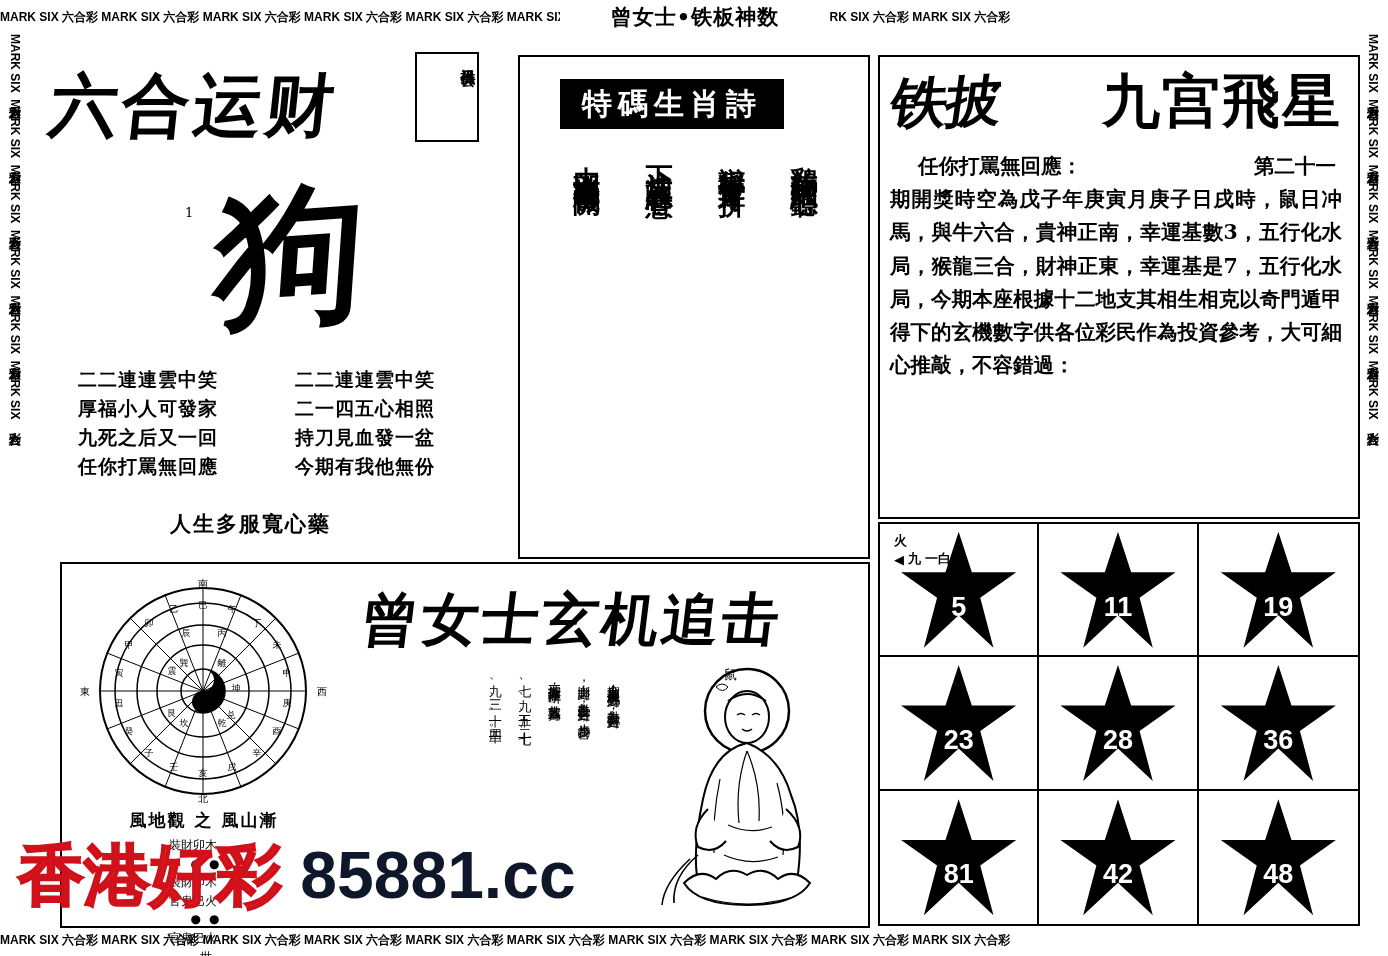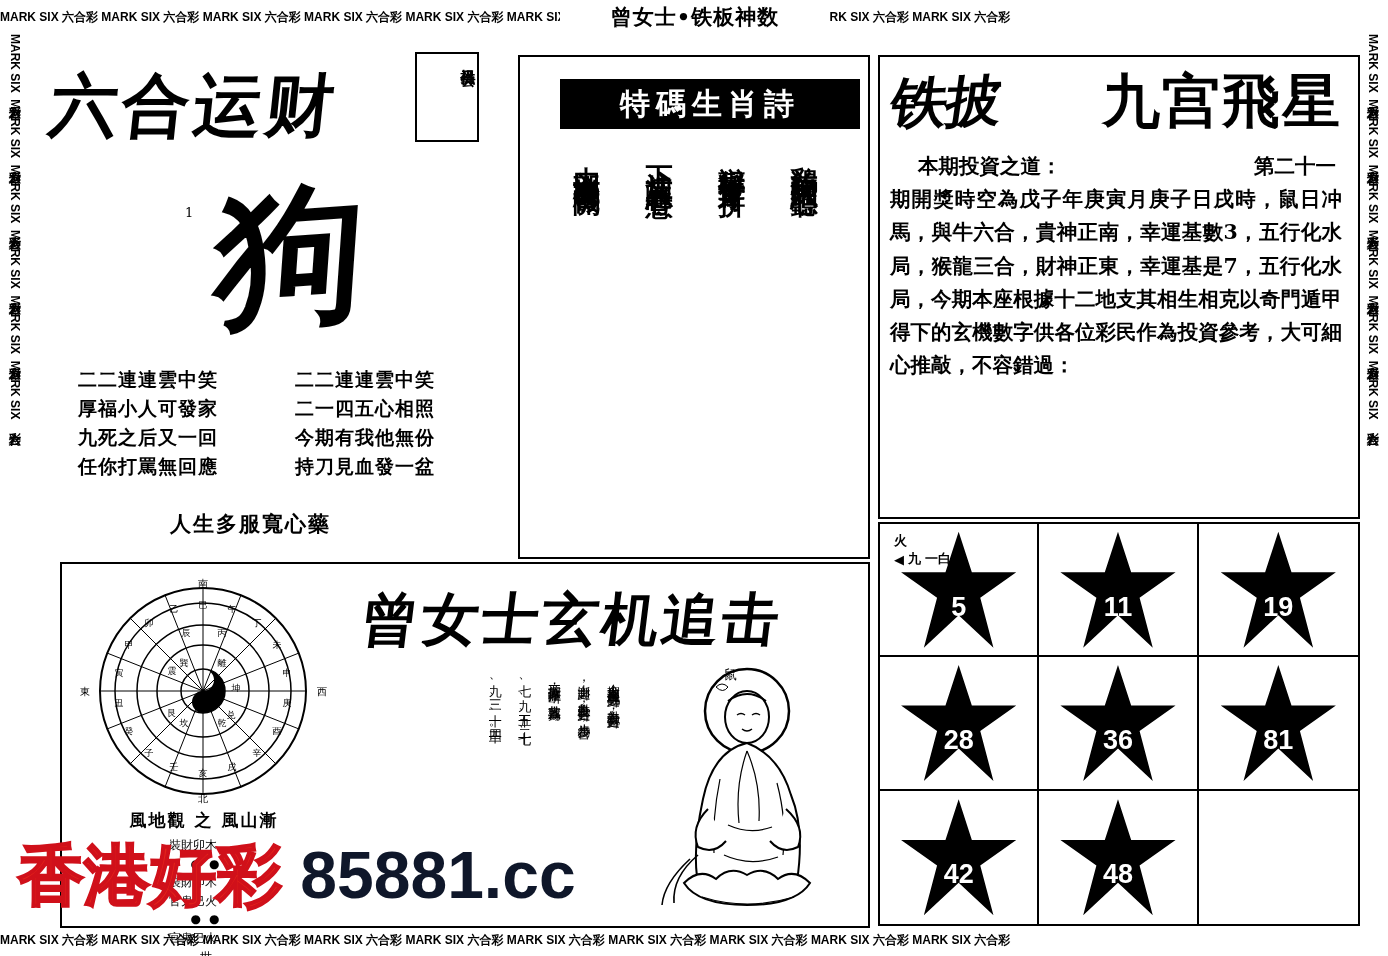--- a/index.html
+++ b/index.html
@@ -88,21 +88,21 @@
     font-weight:bold;
   }
   #motto{
     position:absolute;left:170px;top:510px;width:280px;
     font-size:21px;font-weight:bold;letter-spacing:2px;
   }
 
   
   #panel-poem{left:518px;top:55px;width:348px;height:500px;}
   #poem-banner{
-    position:absolute;left:40px;top:22px;width:300px;height:50px;
+    position:absolute;left:40px;top:22px;width:224px;height:50px;
     background:#000;color:#fff;
     font-size:30px;font-weight:bold;
     line-height:50px;text-align:center;letter-spacing:6px;
   }
   #poem-cols{
     position:absolute;left:30px;top:88px;width:290px;height:390px;
     display:flex;flex-direction:row-reverse;justify-content:space-around;
   }
   .poem-col{
     writing-mode:vertical-rl;text-orientation:upright;
@@ -271,22 +271,22 @@
   <div id="verse-left">
     <div>二二連連雲中笑</div>
     <div>厚福小人可發家</div>
     <div>九死之后又一回</div>
     <div>任你打罵無回應</div>
   </div>
 
   <div id="verse-right">
     <div>二二連連雲中笑</div>
     <div>二一四五心相照</div>
+    <div>持刀見血發一盆</div>
     <div>今期有我他無份</div>
-    <div>持刀見血發一盆</div>
   </div>
 
   <div id="motto">人生多服寬心藥</div>
 
   <div class="frame" id="panel-poem">
     <div id="poem-banner">特碼生肖詩</div>
     <div id="poem-cols">
       <div class="poem-col">鷄前狗吠細心聽</div>
       <div class="poem-col">辯得聲音才可拼</div>
       <div class="poem-col">下注切莫隨心意</div>
@@ -294,21 +294,21 @@
     </div>
   </div>
 
   <div class="frame" id="panel-right"></div>
   <div id="right-title">
     <span id="rt-brush">铁披</span>
     <span id="rt-bold">九宫飛星</span>
   </div>
   <div id="right-body">
     <div class="headline">
-      <span>本期投資之道：</span>
+      <span>任你打罵無回應：</span>
       <span>第二十一</span>
     </div>
     <div>期開獎時空為戊子年庚寅月庚子日戌時，鼠日冲馬，與牛六合，貴神正南，幸運基數3，五行化水局，猴龍三合，財神正東，幸運基是7，五行化水局，今期本座根據十二地支其相生相克以奇門遁甲得下的玄機數字供各位彩民作為投資參考，大可細心推敲，不容錯過：</div>
   </div>
 
   <div class="frame" id="panel-stars">
     <div class="star-grid">
 
       <div class="star-cell">
         <div id="fire-label">
@@ -334,20 +334,26 @@
         </div>
       </div>
 
       <div class="star-cell">
         <div class="star-wrap">
           <div class="star-shape"></div>
           <div class="star-num">19</div>
         </div>
       </div>
 
+      <div class="star-cell">
+        <div class="star-wrap">
+          <div class="star-shape"></div>
+          <div class="star-num">23</div>
+        </div>
+      </div>
 
       <div class="star-cell">
         <div class="star-wrap">
           <div class="star-shape"></div>
           <div class="star-num">28</div>
         </div>
       </div>
 
       <div class="star-cell">
         <div class="star-wrap">

